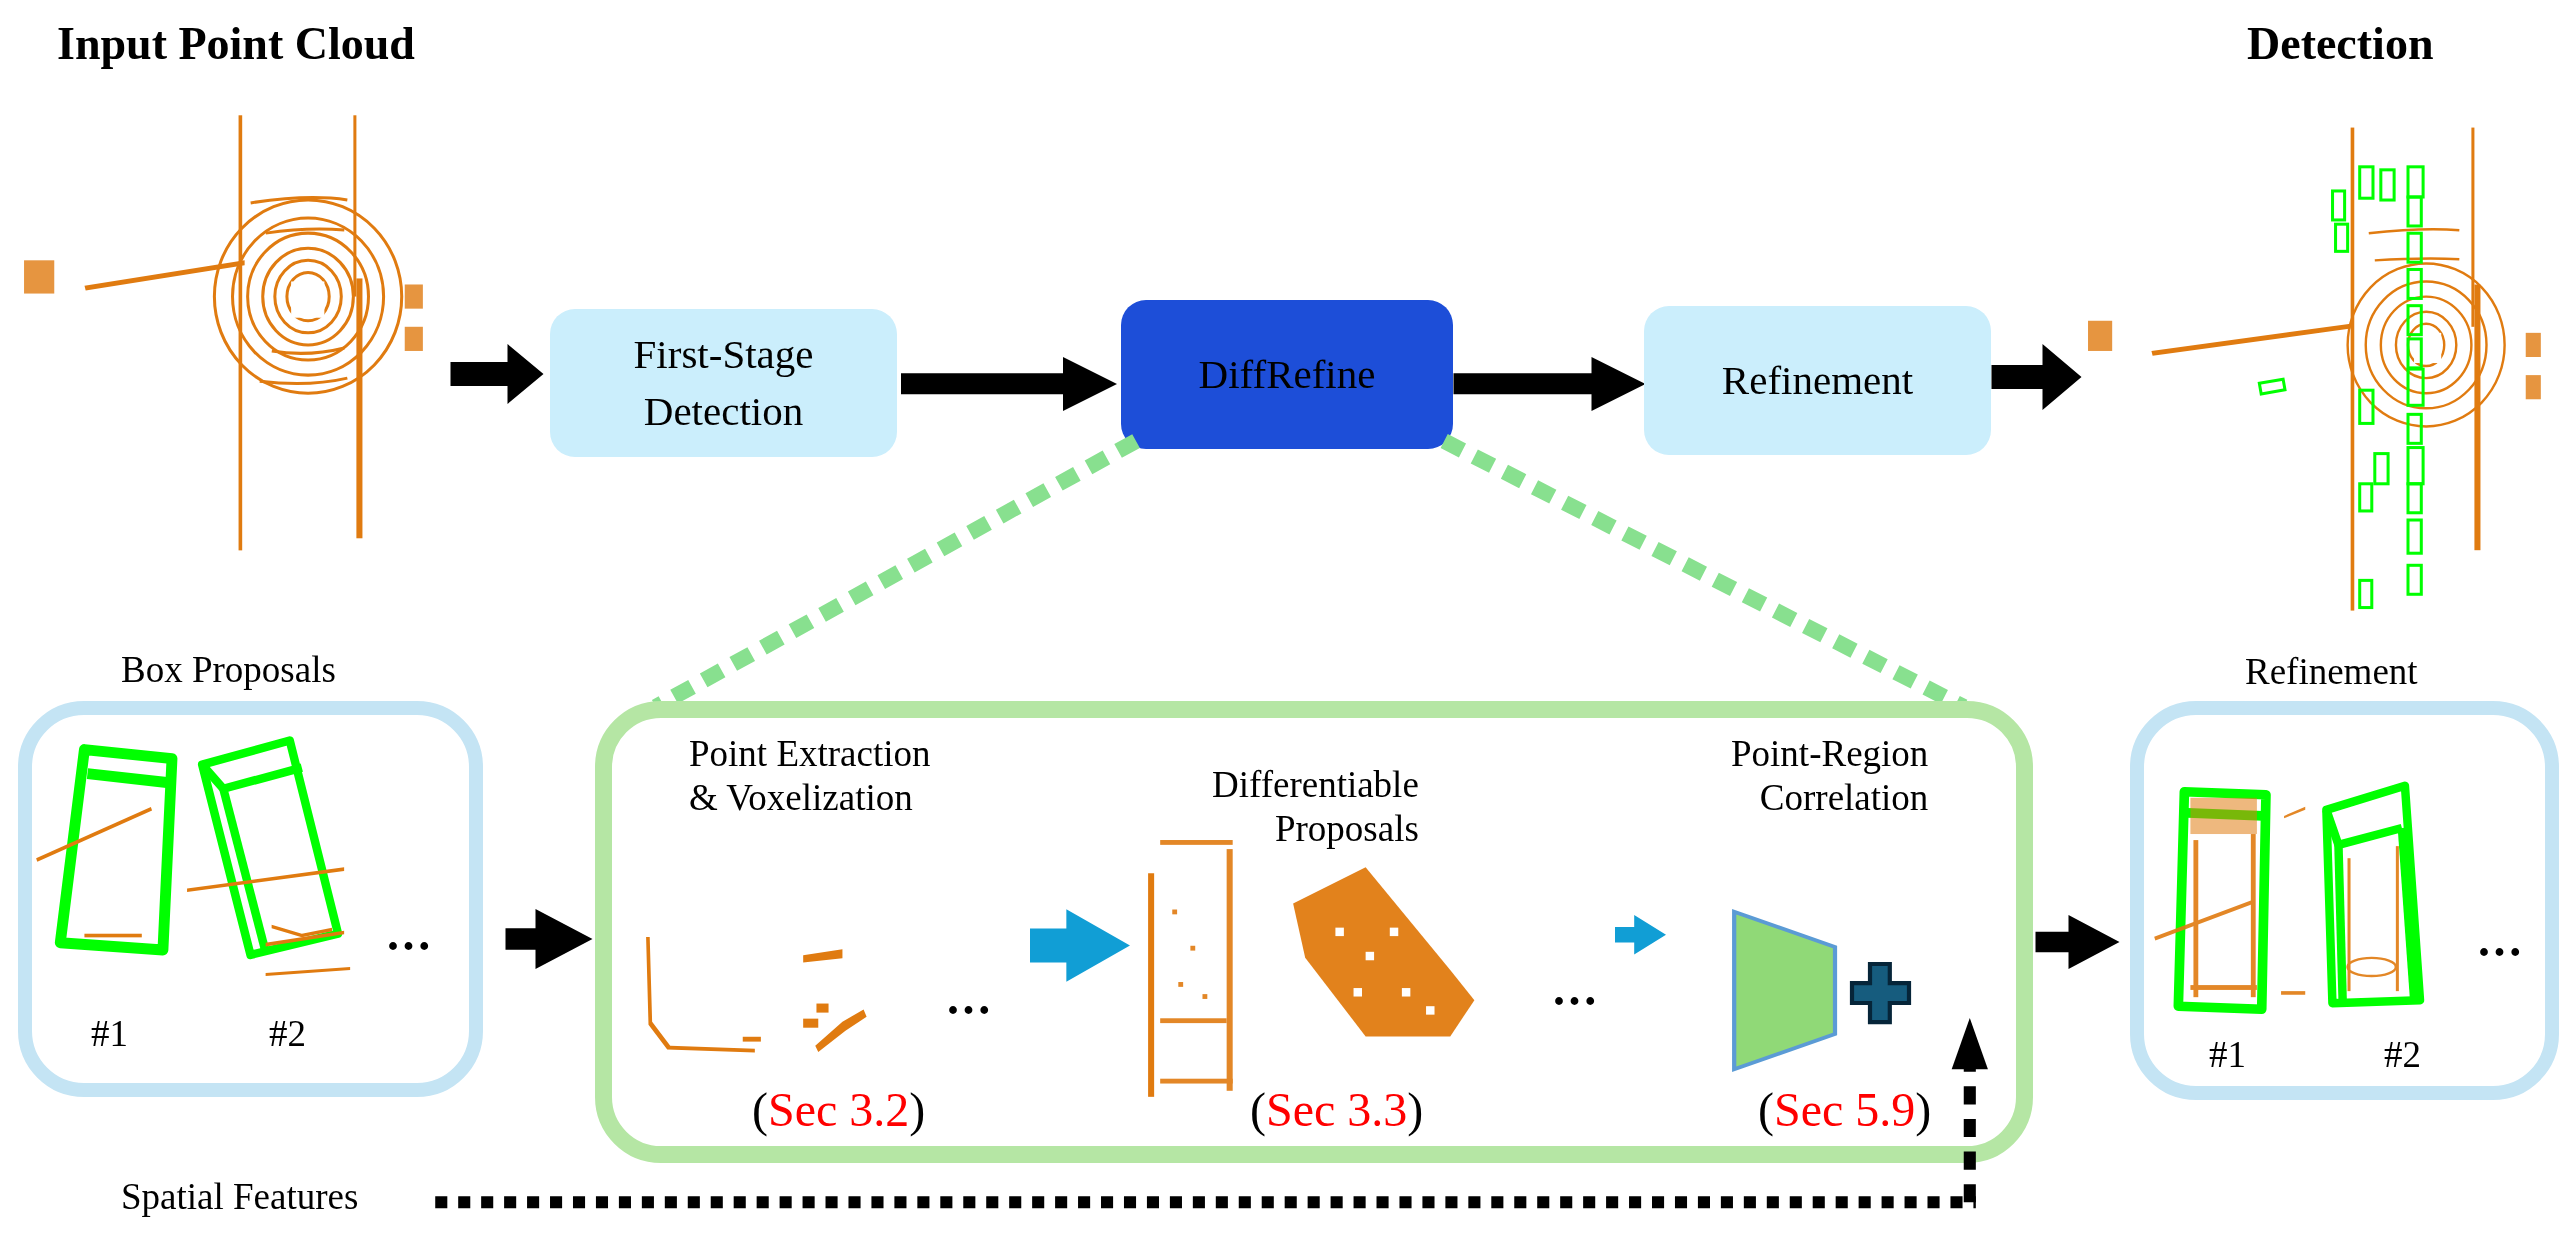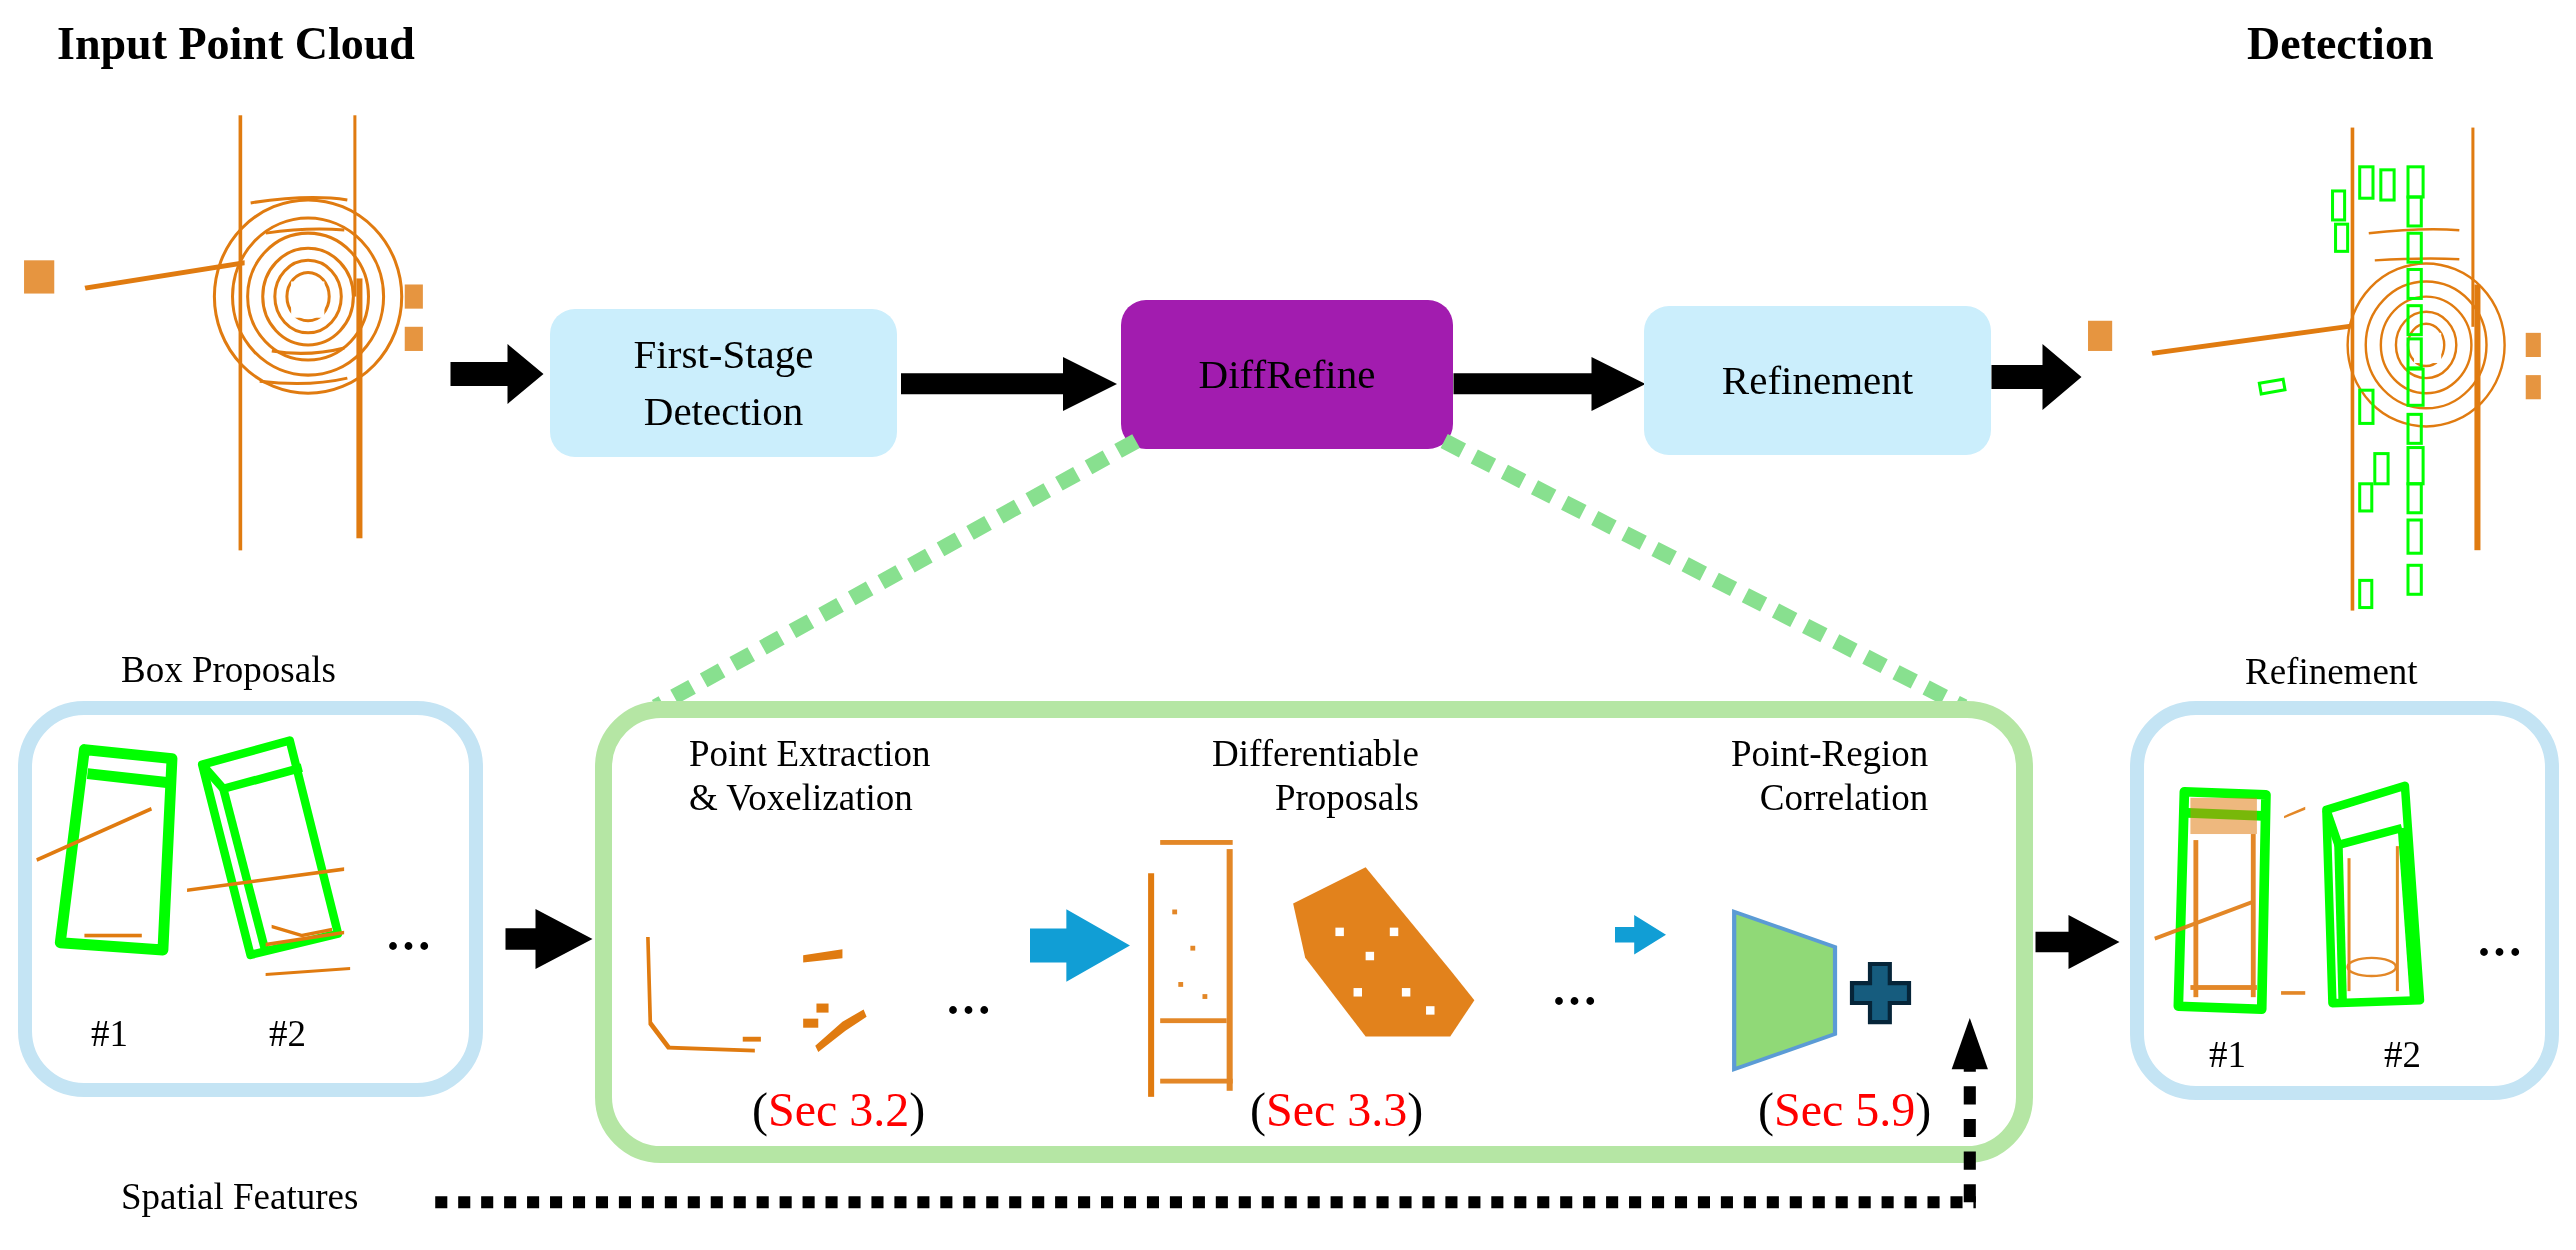--- a/index.html
+++ b/index.html
@@ -4,21 +4,21 @@
 <style>
   html, body { margin: 0; padding: 0; background: #ffffff; }
   body { width: 2576px; height: 1250px; position: relative; overflow: hidden;
          font-family: "Liberation Serif", "DejaVu Serif", serif; color: #000; }
   .abs { position: absolute; text-align: center; }
   .title-bold { font-weight: bold; font-size: 46px; white-space: nowrap; }
   .label { font-size: 37px; white-space: nowrap; text-align: right; line-height: 1.2; }
   .box { position: absolute; border-radius: 25px; display: flex; align-items: center;
          justify-content: center; text-align: center; font-size: 41px; line-height: 1.4; }
   .blue-box { background: #cbeefc; margin-top: 6px; }
-  .green-box { background: #a21caf; }
+  .green-box { background: #1d4ed8; }
   .panel { position: absolute; box-sizing: border-box; border-radius: 66px; background: #fff; }
   .panel-blue { border: 14.5px solid #c4e4f4; }
   .panel-green { border: 17px solid #b5e6a4; }
   .sec { font-size: 48px; white-space: nowrap; }
   .sec .red { color: #ff0000; }
   .ellipsis { font-size: 48px; font-weight: bold; letter-spacing: 3.6px; white-space: nowrap; }
   svg { position: absolute; overflow: visible; }
   .pc { fill: #e07b10; }
 </style>
 </head>
@@ -182,21 +182,21 @@
 </svg>
 <div class="abs ellipsis" style="left:947px; top:970px;">...</div>
 <div class="abs sec" style="left:752px; top:1082px;">
   <span>(</span><span class="red">Sec 3.2</span><span>)</span>
 </div>
 
 <svg style="left:1030px; top:909px;" width="103" height="73" viewBox="0 0 170 120">
   <polygon points="0,32 60,32 60,0 165,60 60,120 60,88 0,88" fill="#119ed5"></polygon>
 </svg>
 
-<div class="abs label" style="left:1212px; top:732px;">
+<div class="abs label" style="left:1212px; top:763px;">
   <div>Differentiable</div>
   <div>Proposals</div>
 </div>
 <svg style="left:1136px; top:837px;" width="423" height="284" viewBox="0 0 700 470">
   <g class="pc">
     <rect x="20" y="60" width="10" height="370"></rect>
     <g opacity="0.9">
       <rect x="40" y="5" width="120" height="8"></rect>
         <rect x="150" y="20" width="10" height="400"></rect>
       <rect x="40" y="400" width="120" height="8"></rect>

